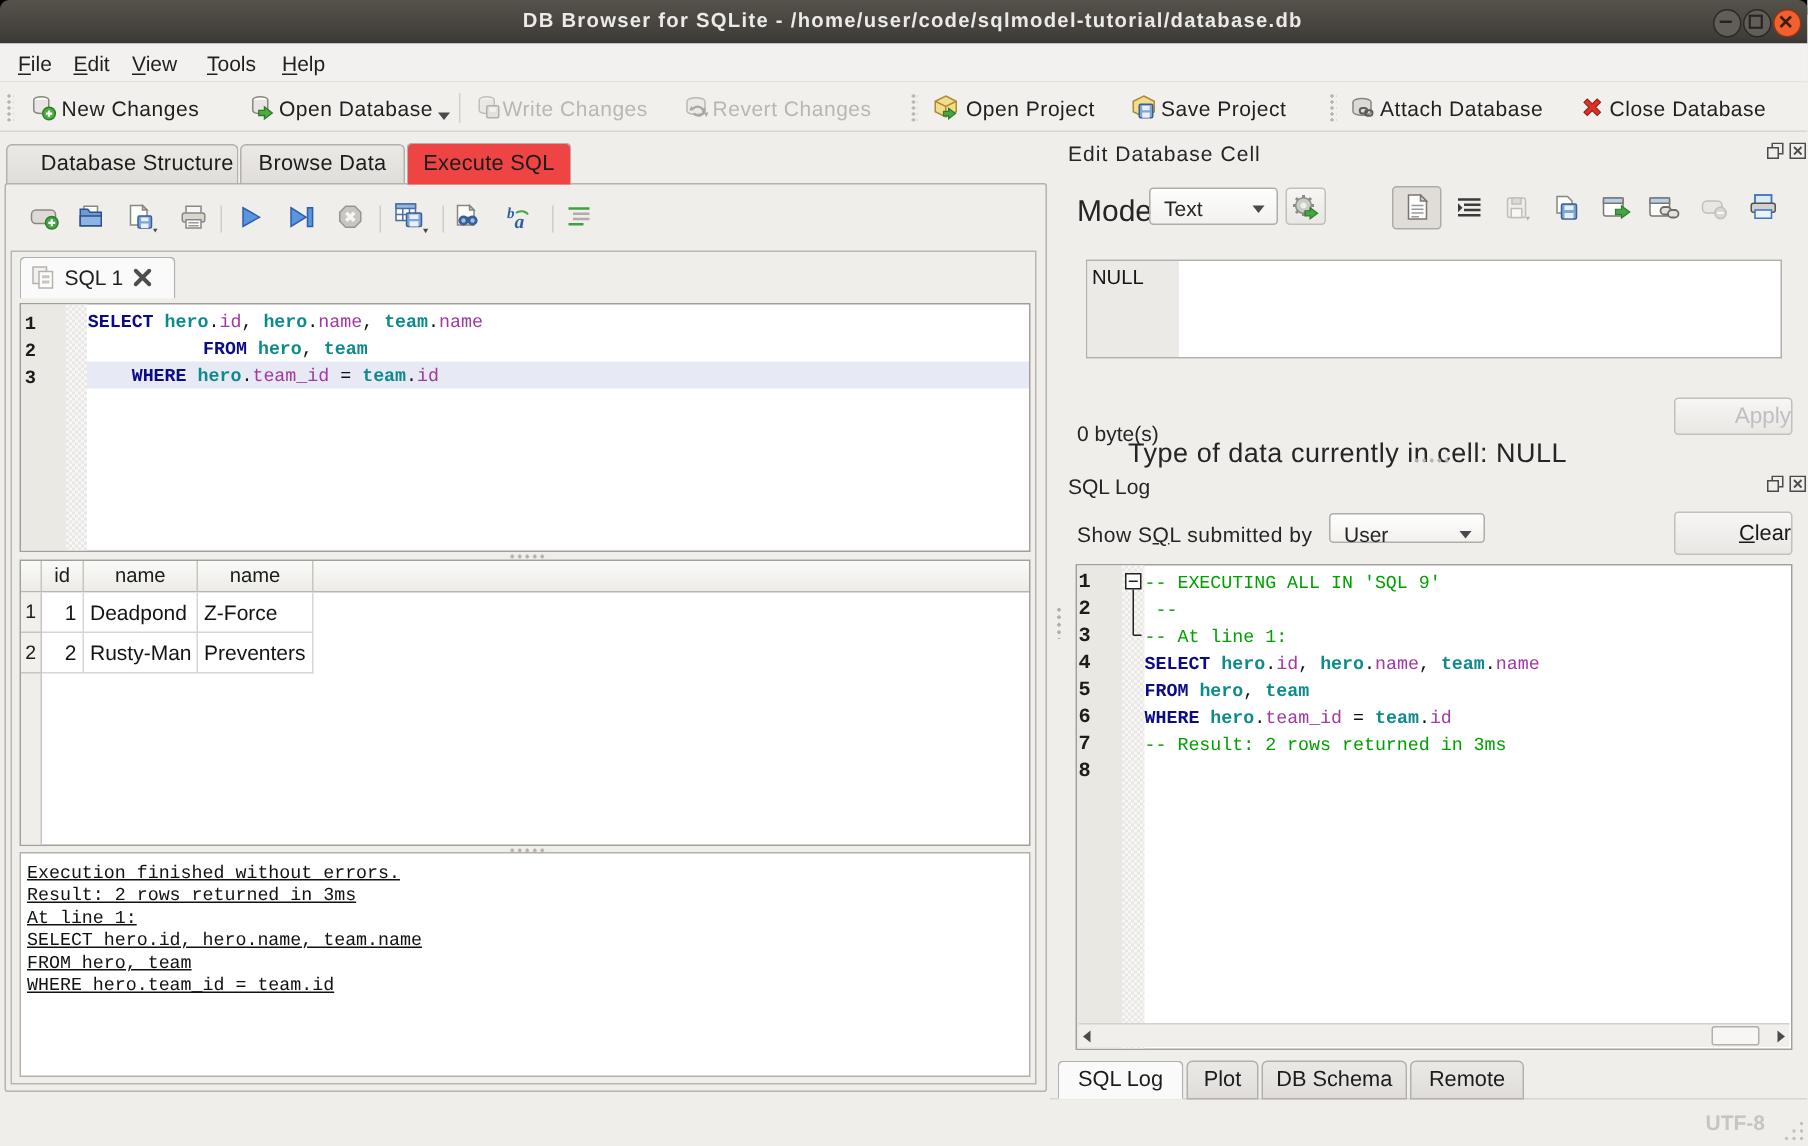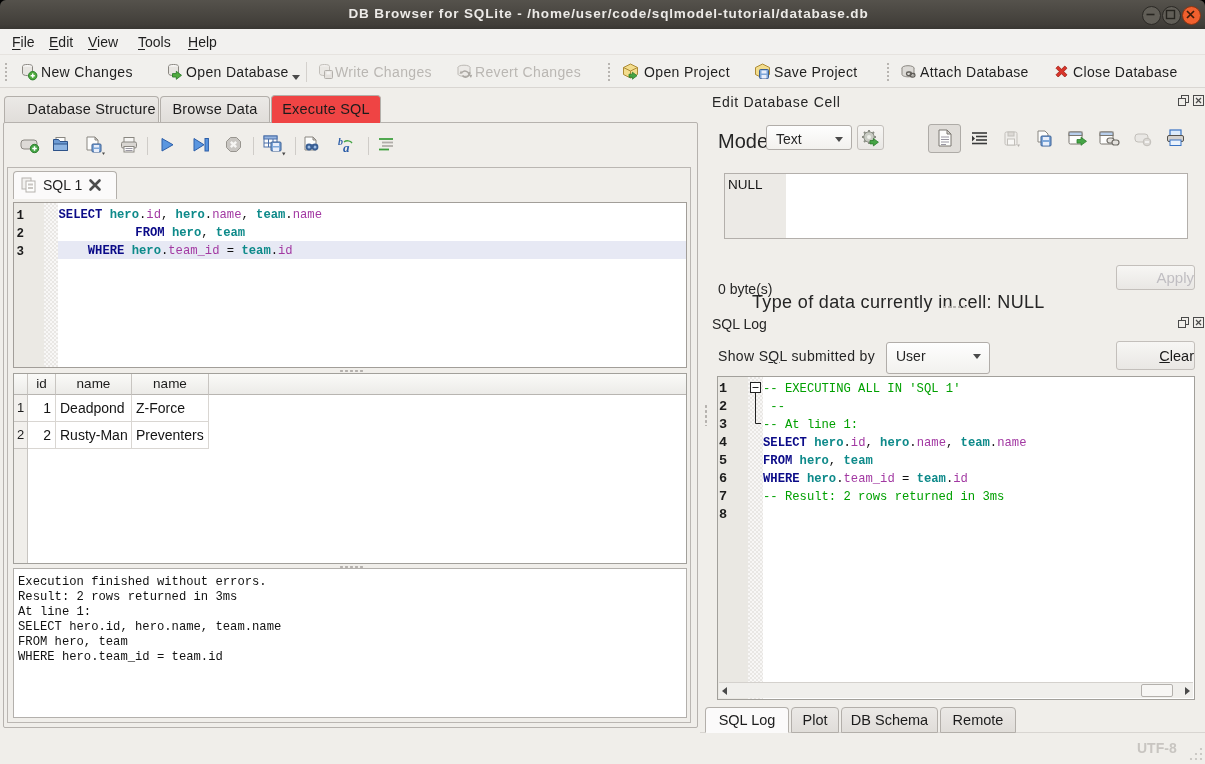--- a/index.html
+++ b/index.html
@@ -65,21 +65,21 @@
   border-right:1px solid #c8c5c1; border-bottom:1px solid #b8b5b1;
   font-size:13.5px; color:#1c1c1c; text-align:center; line-height:20px; }
 .rh { position:absolute; left:0; width:14px; height:27px; background:#f2f0ed;
   border-right:1px solid #c8c5c1; border-bottom:1px solid #c8c5c1;
   font-size:13px; color:#1c1c1c; text-align:center; line-height:26px; }
 .cell { position:absolute; height:27px; background:#fff; border-right:1px solid #d9d6d2;
   border-bottom:1px solid #d9d6d2; font-size:14px; color:#141414; line-height:26px; }
 
 #msgbox { position:absolute; left:13px; top:568px; width:674px; height:150px;
   background:#fff; border:1px solid #b3b0ac; }
-#msgbox .code { position:absolute; left:4px; top:6px; line-height:15px; font-size:12.2px; }
+#msgbox .code { position:absolute; left:4px; top:6px; line-height:15px; font-size:12.2px;text-decoration:underline; }
 
 .sdots { position:absolute; width:26px; height:4px;
   background-image:radial-gradient(circle, #b4b1ad 1.1px, transparent 1.3px);
   background-size:5px 4px; }
 .vdots { position:absolute; width:4px; height:22px;
   background-image:radial-gradient(circle, #b4b1ad 1.1px, transparent 1.3px);
   background-size:4px 5px; }
 
 .dockhdr { position:absolute; font-size:14px; color:#252525; }
 .combo { position:absolute; background:linear-gradient(#fefefe,#f2f1ee);
@@ -427,38 +427,38 @@
 
 <div class="dockhdr" style="left:712px;top:316px;">SQL Log</div>
 <svg class="abs" style="left:1178px;top:317px;" width="27" height="12" id="ic-dock2">
   <rect x="3.5" y="0.5" width="7" height="7" fill="none" stroke="#4a4a4a"></rect>
   <rect x="0.5" y="3.5" width="7" height="7" fill="#f0eeea" stroke="#4a4a4a"></rect>
   <rect x="15.5" y="0.5" width="10" height="10" fill="none" stroke="#4a4a4a"></rect>
   <path d="M18 3 l5 5 m0 -5 l-5 5" stroke="#4a4a4a" stroke-width="1.2"></path>
 </svg>
 
 <div class="abs" style="left:718px;top:348px;font-size:14px;color:#252525;letter-spacing:0.35px;">Show S<u>Q</u>L submitted by</div>
-<div class="combo" style="left:886px;top:342px;width:104px;height:32px;">
+<div class="combo" style="left:886px;top:342px;width:104px;height:20px;">
     <span class="abs" style="left:9px;top:5px;">User</span>
     <span class="arr"></span>
   </div>
 <div class="btn" style="left:1116px;top:341px;width:79px;height:29px;line-height:28px;"><u>C</u>lear</div>
 
 <div id="logbox">
   <div id="loggutter"></div>
   <div id="loghatch" class="hatch"></div>
   <div class="lnum" style="left:1px;top:3px;line-height:18px;font-size:13.5px;">1<br>2<br>3<br>4<br>5<br>6<br>7<br>8</div>
 
   <svg class="abs" style="left:31px;top:4px;" width="14" height="50">
     <rect x="1.5" y="1.5" width="10" height="10" fill="#fff" stroke="#222" stroke-width="1"></rect>
     <line x1="3.5" y1="6.5" x2="9.5" y2="6.5" stroke="#222" stroke-width="1"></line>
     <line x1="6.5" y1="12" x2="6.5" y2="42.5" stroke="#222" stroke-width="1"></line>
     <line x1="6.5" y1="42.5" x2="12" y2="42.5" stroke="#222" stroke-width="1"></line>
   </svg>
-  <div class="code abs" style="left:45px;top:2.5px;line-height:18px;"><span class="cmt">-- EXECUTING ALL IN 'SQL 1'</span>
+  <div class="code abs" style="left:45px;top:2.5px;line-height:18px;"><span class="cmt">-- EXECUTING ALL IN 'SQL 9'</span>
 <span class="cmt"> --</span>
 <span class="cmt">-- At line 1:</span>
 <span class="kw">SELECT</span> <span class="tbl">hero</span>.<span class="fld">id</span>, <span class="tbl">hero</span>.<span class="fld">name</span>, <span class="tbl">team</span>.<span class="fld">name</span>
 <span class="kw">FROM</span> <span class="tbl">hero</span>, <span class="tbl">team</span>
 <span class="kw">WHERE</span> <span class="tbl">hero</span>.<span class="fld">team_id</span> = <span class="tbl">team</span>.<span class="fld">id</span>
 <span class="cmt">-- Result: 2 rows returned in 3ms</span></div>
   <div id="hscroll">
     <div class="abs" style="left:3px;top:4px;width:0;height:0;border-top:4px solid transparent;border-bottom:4px solid transparent;border-right:5px solid #4a4a4a;"></div>
     <div class="abs" style="right:3px;top:4px;width:0;height:0;border-top:4px solid transparent;border-bottom:4px solid transparent;border-left:5px solid #4a4a4a;"></div>
     <div class="abs" style="left:422px;top:1px;width:32px;height:13px;background:#f7f6f4;border:1px solid #b3b0ac;border-radius:2px;"></div>

